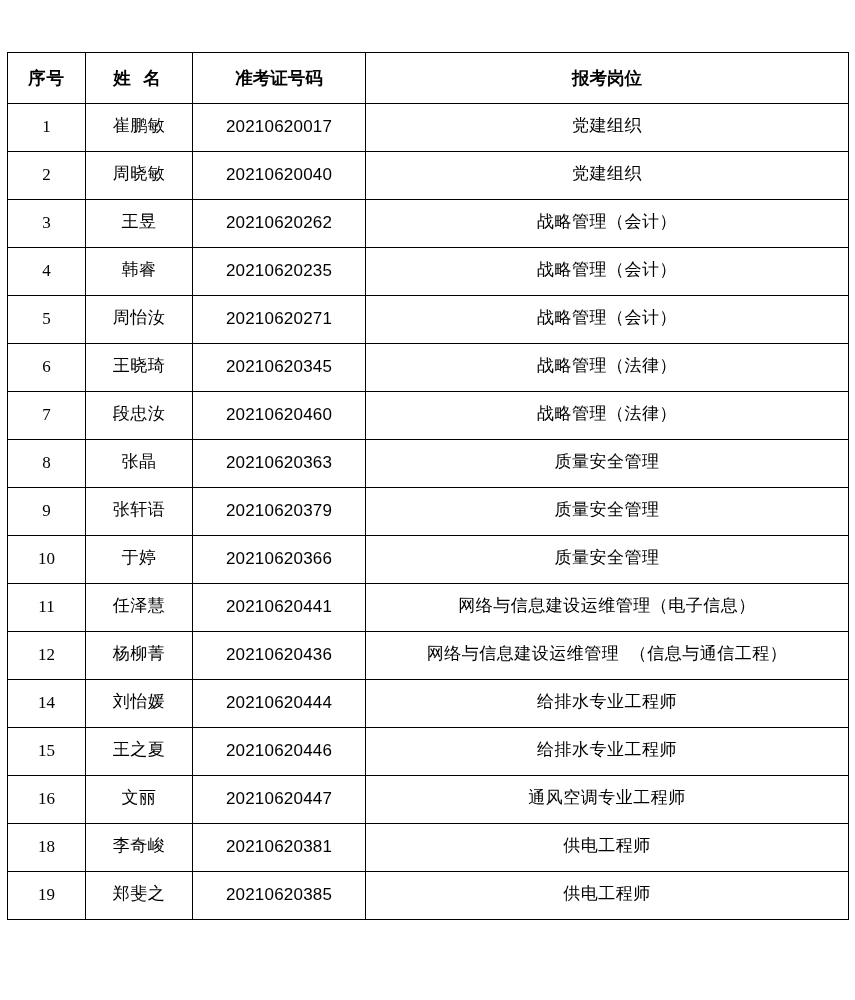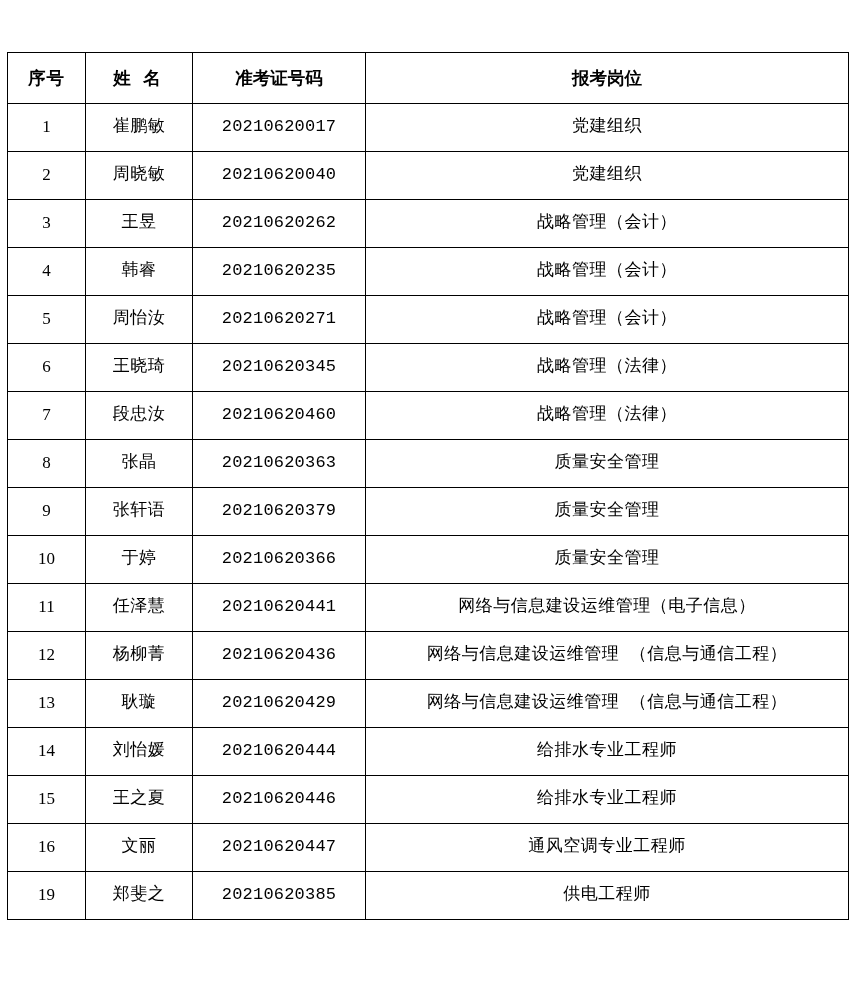--- a/index.html
+++ b/index.html
@@ -42,21 +42,21 @@
     font-weight: normal;
   }
   table.roster thead th {
     height: 50px;
     font-weight: bold;
     font-size: 17.5px;
   }
   .th-seq { letter-spacing: 1px; }
   .th-name { letter-spacing: 4px; }
   .cell-seq { font-family: "Liberation Serif", serif; font-size: 16px; }
-  .cell-ticket { font-family: Liberation Mono, monospace; font-size: 16.5px; letter-spacing: 0.2px; }
+  .cell-ticket { font-family: Liberation Sans, sans-serif; font-size: 16.5px; letter-spacing: 0.2px; }
   .cell-name { letter-spacing: 0.5px; font-family: Liberation Mono, monospace; }
   .cell-post { letter-spacing: 0.5px; font-family: Liberation Mono, monospace; }
 </style>
 </head>
 <body>
 
 <div class="sheet">
   <table class="roster">
     <colgroup>
       <col class="c-seq">
@@ -139,44 +139,44 @@
         <td class="cell-ticket">20210620441</td>
         <td class="cell-post">网络与信息建设运维管理（电子信息）</td>
       </tr>
       <tr>
         <td class="cell-seq">12</td>
         <td class="cell-name">杨柳菁</td>
         <td class="cell-ticket">20210620436</td>
         <td class="cell-post">网络与信息建设运维管理 （信息与通信工程）</td>
       </tr>
       <tr>
-        <td class="cell-seq">13</td>
-        <td class="cell-name">耿璇</td>
-        <td class="cell-ticket">20210620429</td>
-        <td class="cell-post">网络与信息建设运维管理 （信息与通信工程）</td>
-      </tr>
-      <tr>
         <td class="cell-seq">14</td>
         <td class="cell-name">刘怡媛</td>
         <td class="cell-ticket">20210620444</td>
         <td class="cell-post">给排水专业工程师</td>
       </tr>
       <tr>
         <td class="cell-seq">15</td>
         <td class="cell-name">王之夏</td>
         <td class="cell-ticket">20210620446</td>
         <td class="cell-post">给排水专业工程师</td>
       </tr>
       <tr>
         <td class="cell-seq">16</td>
         <td class="cell-name">文丽</td>
         <td class="cell-ticket">20210620447</td>
         <td class="cell-post">通风空调专业工程师</td>
       </tr>
       <tr>
+        <td class="cell-seq">18</td>
+        <td class="cell-name">李奇峻</td>
+        <td class="cell-ticket">20210620381</td>
+        <td class="cell-post">供电工程师</td>
+      </tr>
+      <tr>
         <td class="cell-seq">19</td>
         <td class="cell-name">郑斐之</td>
         <td class="cell-ticket">20210620385</td>
         <td class="cell-post">供电工程师</td>
       </tr>
     </tbody>
   </table>
 </div>
 
 </body></html>

